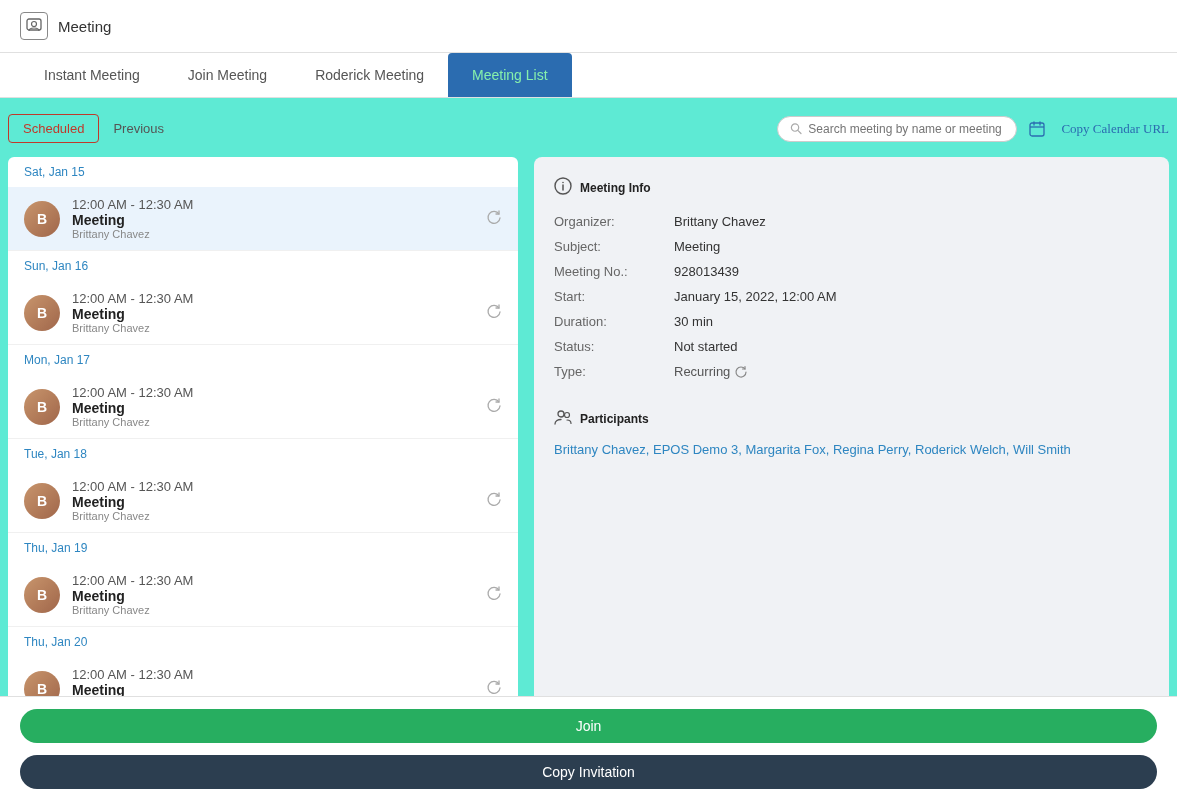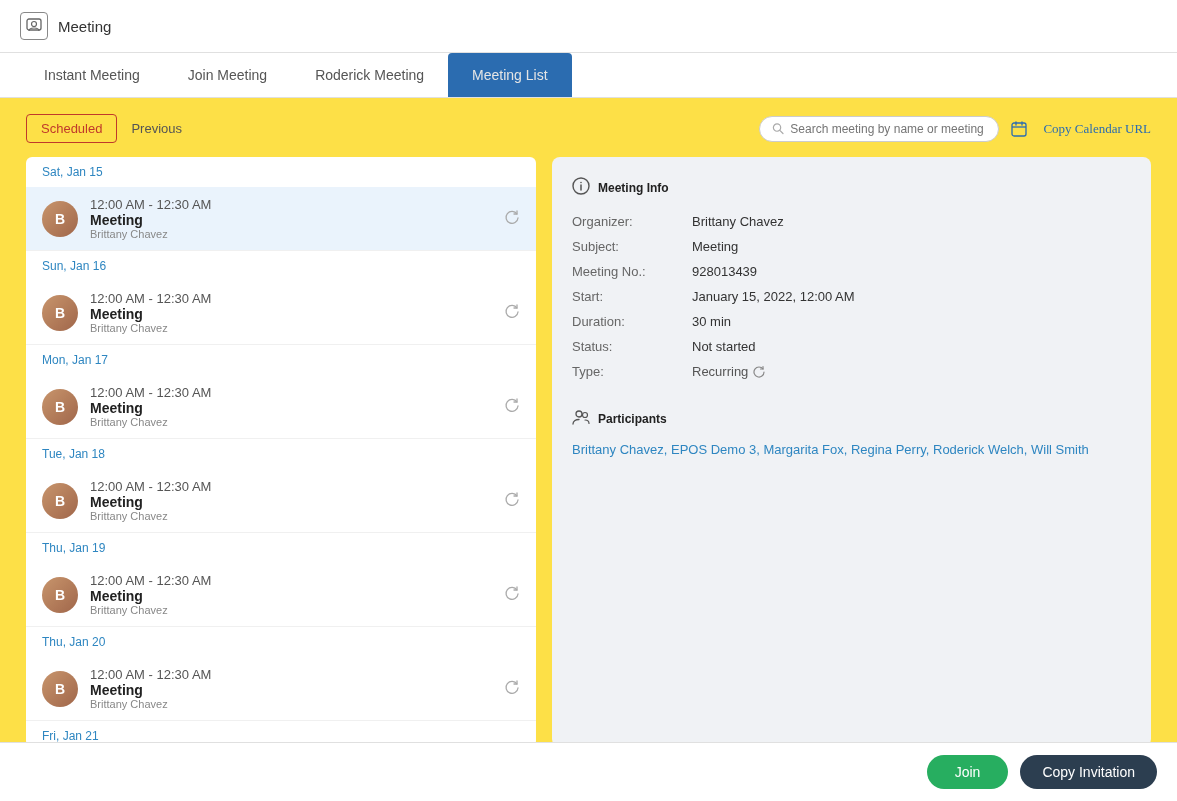--- a/index.html
+++ b/index.html
@@ -35,29 +35,29 @@
       cursor: pointer;
       font-size: 14px;
       color: #555;
       border: none;
       background: none;
       outline: none;
       white-space: nowrap;
     }
     .tab.active {
       background: #2b6cb0;
-      color: #e5e5e5;
+      color: #86efac;
       border-radius: 4px 4px 0 0;
     }
 
     .content-area {
       display: flex;
       flex-direction: column;
-      padding: 16px 26px;
-      background: #fde047;
+      padding: 16px 8px;
+      background: #5eead4;
       min-height: calc(801px - 110px - 52px);
     }
 
     .sub-tab-row {
       display: flex;
       align-items: center;
       justify-content: space-between;
       margin-bottom: 14px;
     }
     .sub-tabs { display: flex; gap: 0; align-items: center; }
@@ -196,20 +196,21 @@
       bottom: 0;
       left: 0;
       right: 0;
       background: #fff;
       border-top: 1px solid #e0e0e0;
       padding: 12px 20px;
       display: flex;
       justify-content: flex-end;
       gap: 12px;
       z-index: 100;
+      flex-direction: column;
     }
 
     .btn-join {
       background: #27ae60;
       color: #fff;
       border: none;
       border-radius: 20px;
       padding: 9px 28px;
       font-size: 14px;
       cursor: pointer;

